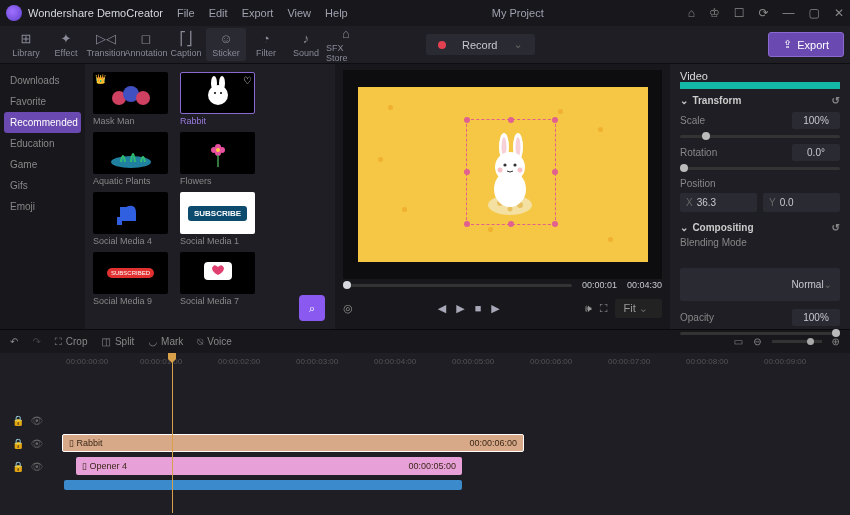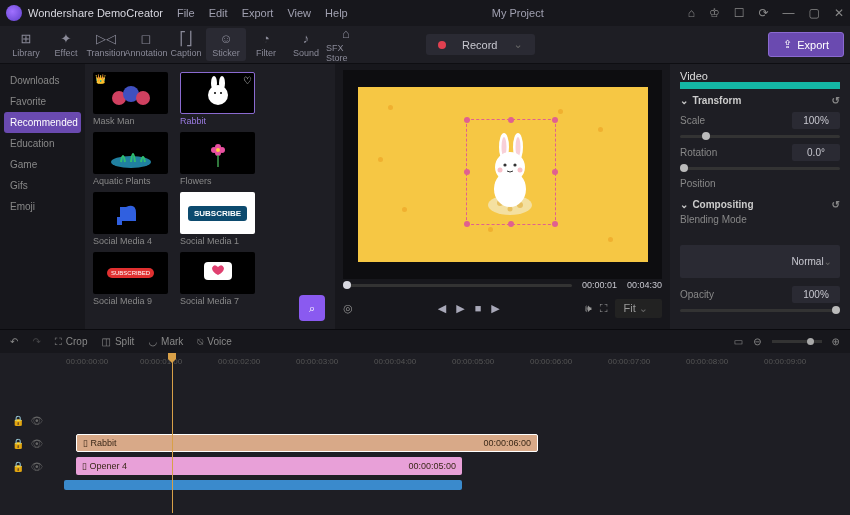--- a/index.html
+++ b/index.html
@@ -89,21 +89,21 @@
   
   .timeline { height: 162px; background: #1e1e24; position: relative; overflow: hidden; }
   .ruler { height: 16px; display: flex; position: relative; margin-left: 62px; color: #555; font-size: 8px; }
   .ruler span { position: absolute; top: 4px; }
   .playhead { position: absolute; top: 0; left: 172px; width: 1px; height: 160px; background: #d8a048; z-index: 5; }
   .playhead::before { content: ""; position: absolute; top: 0; left: -4px; width: 8px; height: 10px; background: #d8a048; clip-path: polygon(0 0, 100% 0, 100% 60%, 50% 100%, 0 60%); }
   .tracks { }
   .track { height: 22px; display: flex; align-items: center; margin-bottom: 1px; }
   .track-head { width: 62px; display: flex; align-items: center; gap: 6px; padding-left: 12px; color: #666; font-size: 10px; }
   .clip { height: 18px; border-radius: 2px; display: flex; align-items: center; justify-content: space-between; padding: 0 6px; font-size: 9px; color: #3a2818; }
-  .clip.rabbit { background: #d8a988; width: 462px; margin-left: 14px; border: 1px solid #fff; }
+  .clip.rabbit { background: #d8a988; width: 462px; margin-left: 0; border: 1px solid #fff; }
   .clip.opener { background: #e8a0d8; width: 386px; margin-left: 14px; }
   .clip.blue { background: #3a8acc; width: 398px; margin-left: 2px; height: 10px; }
 </style>
 </head>
 <body>
 
 <div class="titlebar">
   <div class="logo"></div>
   <div class="app-name">Wondershare DemoCreator</div>
   <div class="menu">
@@ -346,20 +346,24 @@
         <div class="slider-dot" style="left:14%"></div>
       </div>
     <div class="prop-row">
         <span class="prop-label">Rotation</span>
         <span class="prop-val">0.0°</span>
       </div>
     <div class="slider">
         <div class="slider-dot" style="left:0"></div>
       </div>
     <div class="prop-label" style="margin-top:8px">Position</div>
+    <div class="pos-row">
+      <div class="pos-f"><i>X</i><span>36.3</span></div>
+      <div class="pos-f"><i>Y</i><span>0.0</span></div>
+    </div>
     <div class="section-h" style="margin-top:10px">
         <span>⌄</span>
         <span>Compositing</span>
         <span class="reset-ic">↺</span>
       </div>
     <div class="prop-label">Blending Mode</div>
     <div class="blend">
         <span>Normal</span>
         <span style="color:#666">⌄</span>
       </div>

